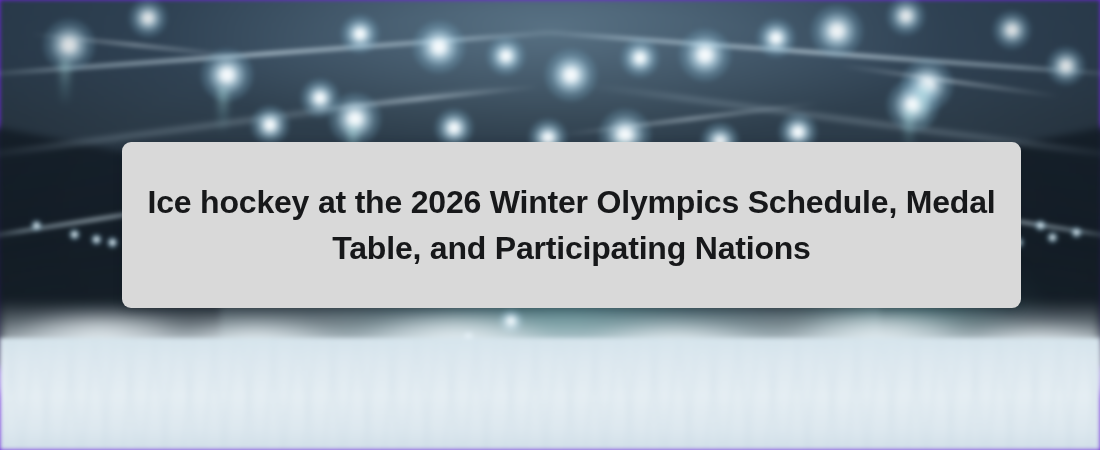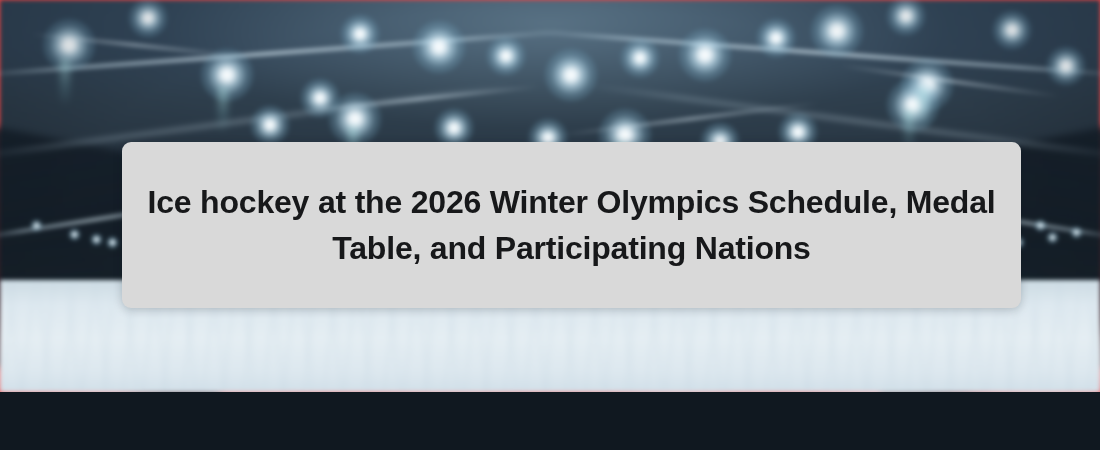--- a/index.html
+++ b/index.html
@@ -7,23 +7,23 @@
   html, body {
     width:1100px; height:450px;
     overflow:hidden;
     background:#101820;
     font-family:"Liberation Sans", sans-serif;
   }
 
   
   #stage {
     position:relative;
-    width:1100px; height:392px;
+    width:1100px; height:450px;
     overflow:hidden;
-    background:#ef4444;
+    background:#6d28d9;
   }
 
   
   .bg-layer { position:absolute; inset:0; }
 
   
   .bg-sky {
     background:
       radial-gradient(120% 90% at 50% 6%,  rgba(150,186,206,0.42) 0%, rgba(84,116,140,0.18) 30%, rgba(0,0,0,0) 62%),
       linear-gradient(180deg,

